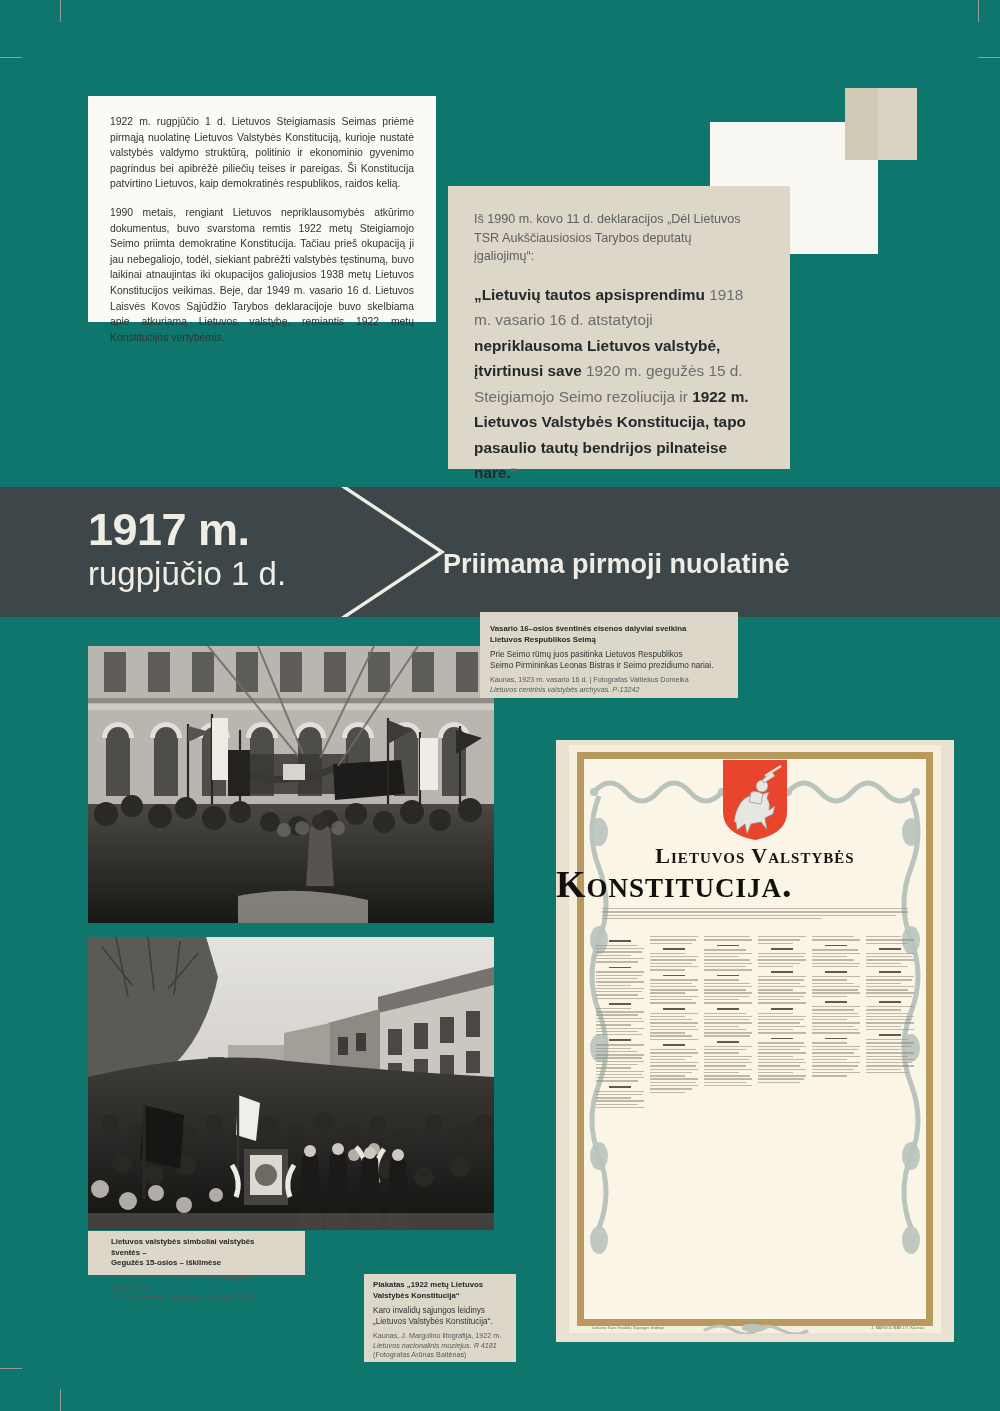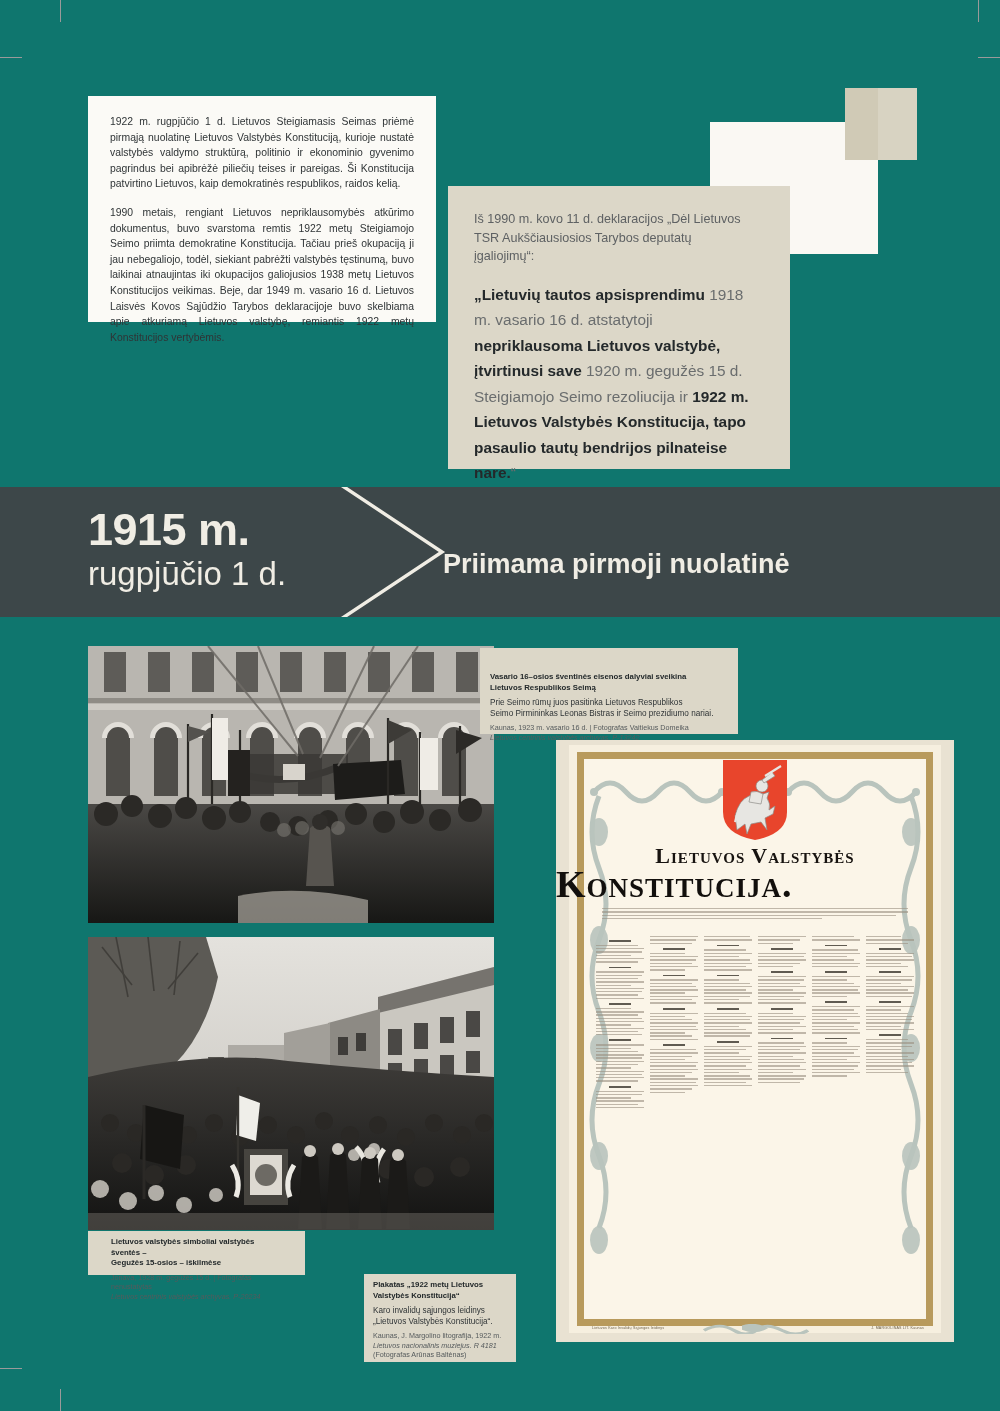--- a/index.html
+++ b/index.html
@@ -86,22 +86,22 @@
     font-size:27px;line-height:35px;font-weight:bold;color:#f0ede4;
   }
   #banner .headline span{display:block;margin-top:36px;}
 
   
   #photo1{
     position:absolute;left:88px;top:646px;width:406px;height:277px;
     overflow:hidden;background:#2a2a2a;
   }
   #cap1{
-    position:absolute;left:480px;top:648px;width:258px;height:86px;
-    background:#dcd7c8;box-sizing:border-box;padding:24px 10px;
+    position:absolute;left:480px;top:612px;width:258px;height:86px;
+    background:#dcd7c8;box-sizing:border-box;padding:12px 10px;
   }
 
   
   #photo2{
     position:absolute;left:88px;top:937px;width:406px;height:293px;
     overflow:hidden;background:#2a2a2a;
   }
   #cap2{
     position:absolute;left:88px;top:1231px;width:217px;height:44px;
     background:#dcd7c8;box-sizing:border-box;padding:6px 23px;
@@ -211,21 +211,21 @@
     <div class="src">
       <span>Iš 1990 m. kovo 11 d. deklaracijos</span>
       <span>„Dėl Lietuvos TSR Aukščiausiosios Tarybos</span>
       <span>deputatų įgaliojimų“:</span>
     </div>
     <p class="body" id="quote-body"><b>„Lietuvių tautos apsisprendimu</b><span> 1918 m. vasario 16 d. atstatytoji </span><b>nepriklausoma Lietuvos valstybė, įtvirtinusi save</b><span> 1920 m. gegužės 15 d. Steigiamojo Seimo rezoliucija ir </span><b>1922 m. Lietuvos Valstybės Konstitucija, tapo pasaulio tautų bendrijos pilnateise nare.</b><span>“</span></p>
   </div>
 
   <div id="banner">
     <div class="dateblock">
-      <span class="year">1915 m.</span>
+      <span class="year">1917 m.</span>
       <span class="day">rugpjūčio 1 d.</span>
     </div>
     <svg class="chev" viewBox="0 0 130 134" preserveAspectRatio="none">
       <polyline points="2,-6 112,67 2,140" fill="none" stroke="#f0ede4" stroke-width="3.4"></polyline>
     </svg>
     <div class="headline">
       <span>Priimama pirmoji nuolatinė</span>
       <span>Lietuvos Valstybės Konstitucija</span>
     </div>
   </div>

